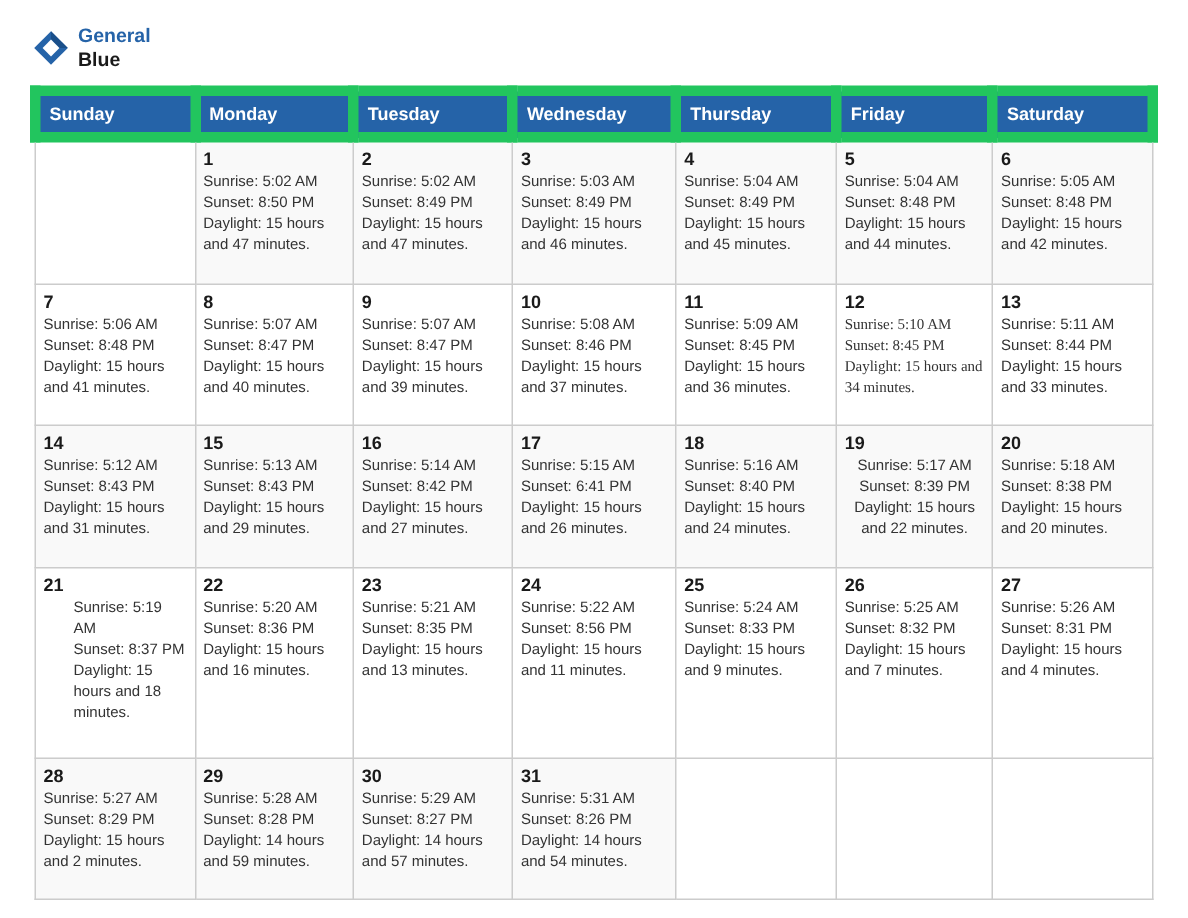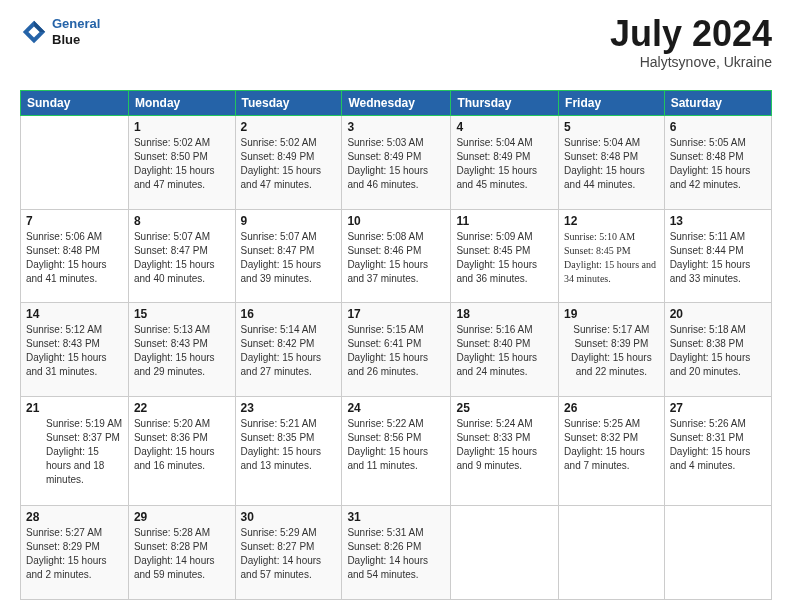--- a/index.html
+++ b/index.html
@@ -14,21 +14,21 @@
       width: 792px;
       height: 612px;
       padding: 16px 20px 12px 20px;
       display: flex;
       flex-direction: column;
     }
     .header {
       display: flex;
       justify-content: space-between;
       align-items: flex-start;
-      margin-bottom: 20px;
+      margin-bottom: 10px;
     }
     .logo {
       display: flex;
       align-items: center;
       gap: 4px;
     }
     .logo-text {
       font-size: 13px;
       font-weight: bold;
       color: #1a1a1a;
@@ -60,21 +60,21 @@
       border-collapse: collapse;
       flex: 1;
     }
     .calendar-table thead tr th {
       background-color: #2563a8;
       color: #fff;
       text-align: left;
       padding: 5px 6px;
       font-size: 12px;
       font-weight: bold;
-      border: 1px solid #22c55e;
+      border: 7px solid #22c55e;
     }
     .calendar-table tbody tr td {
       vertical-align: top;
       border: 1px solid #ccc;
       padding: 4px 5px;
       width: 113px;
       background: #fff;
     }
     .calendar-table tbody tr:nth-child(odd) td {
       background: #f9f9f9;
@@ -102,24 +102,20 @@
     <div class="logo">
       <svg class="logo-icon" viewBox="0 0 40 40">
         <polygon points="20,4 36,20 20,36 4,20" fill="#2563a8"></polygon>
         <polygon points="20,4 36,20 28,20 20,12" fill="#1a4f8a"></polygon>
         <polygon points="20,12 28,20 20,28 12,20" fill="#fff"></polygon>
       </svg>
       <div class="logo-text">
         <div><span>General</span></div>
         <div>Blue</div>
       </div>
-    </div>
-    <div class="title-block">
-      <div class="month-title">July 2024</div>
-      <div class="location">Halytsynove, Ukraine</div>
     </div>
   </div>
 
   <table class="calendar-table">
     <thead>
       <tr>
         <th>Sunday</th>
         <th>Monday</th>
         <th>Tuesday</th>
         <th>Wednesday</th>

